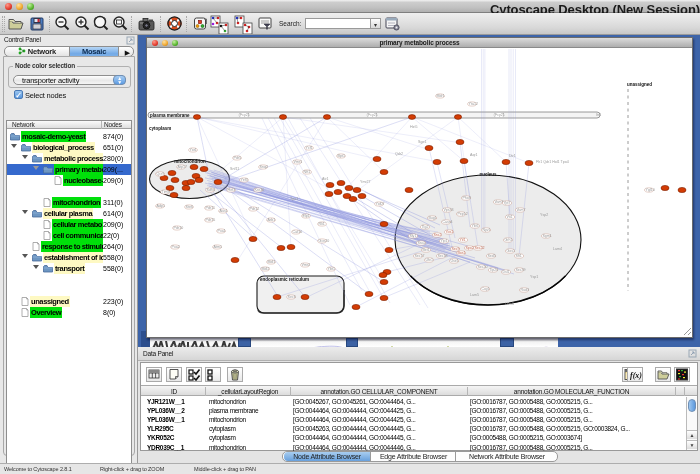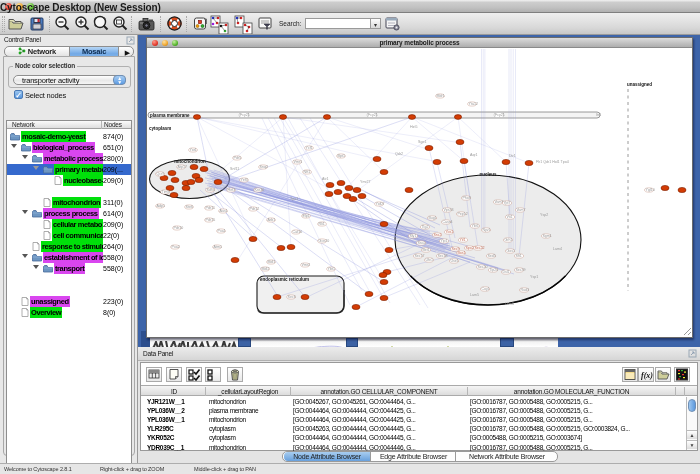--- a/index.html
+++ b/index.html
@@ -1,21 +1,21 @@
 <!DOCTYPE html>
 <html><head><meta charset="utf-8"><title>Cytoscape Desktop (New Session)</title>
 <style>
 *{margin:0;padding:0;box-sizing:border-box;}
 html,body{width:700px;height:474px;overflow:hidden;}
 body{font-family:"Liberation Sans",sans-serif;background:#e8e8e8;position:relative;}
 .abs{position:absolute;}
 
 #titlebar{left:0;top:0;width:700px;height:13px;background:linear-gradient(#f2f2f2,#cdcdcd 20%,#c2c2c2 60%,#b0b0b0);border-bottom:1px solid #7f7f7f;}
 #titlebar .tl{position:absolute;top:3px;width:7px;height:7px;border-radius:50%;}
-#titlebar .title{position:absolute;left:0;right:0;top:2px;text-align:left;font-size:10px;font-weight:bold;color:#1a1a1a;letter-spacing:-0.1px;}
+#titlebar .title{position:absolute;left:0;right:0;top:2px;text-align:right;font-size:13px;font-weight:bold;color:#1a1a1a;letter-spacing:-0.1px;}
 
 #toolbar{left:0;top:13px;width:700px;height:22px;background:linear-gradient(#efefef,#d8d8d8 70%,#c8c8c8);border-bottom:1px solid #9a9a9a;}
 #toolbar .sep{position:absolute;top:3px;height:16px;width:1px;border-left:1px dotted #aaa;}
 #toolbar svg{position:absolute;top:2px;}
 #searchlbl{position:absolute;left:279px;top:7px;font-size:6.5px;color:#222;}
 #searchbox{position:absolute;left:305px;top:4.5px;width:66px;height:11px;background:#fff;border:1px solid #9a9a9a;}
 #searcharrow{position:absolute;left:370px;top:4.5px;width:11px;height:11px;background:linear-gradient(#fdfdfd,#d8d8d8);border:1px solid #9a9a9a;font-size:6px;color:#333;text-align:center;line-height:12px;}
 
 #cpanel{left:0;top:35px;width:138px;height:428px;background:#e8e8e8;border-right:1px solid #9a9a9a;}
 #cphead{position:absolute;left:0;top:0;width:137px;height:11px;}
@@ -35,21 +35,21 @@
 #treehead{position:absolute;left:0;top:0;width:124px;height:8px;background:linear-gradient(#fbfbfb,#dedede);border-bottom:1px solid #a0a0a0;}
 #treehead .c1{position:absolute;left:5px;top:0px;font-size:6.5px;color:#222;letter-spacing:-0.2px;}
 #treehead .c2{position:absolute;left:97px;top:0px;font-size:6.5px;color:#222;letter-spacing:-0.2px;}
 #treehead .dv{position:absolute;left:94px;top:0;width:1px;height:8px;background:#b5b5b5;}
 .trow{position:absolute;left:0;width:124px;height:11px;font-size:7.5px;color:#000;white-space:nowrap;letter-spacing:-0.2px;}
 .trow .lbl{position:absolute;top:0px;height:11px;line-height:11px;padding:0 1px;font-weight:bold;letter-spacing:-0.4px;}
 .trow .num{position:absolute;left:96px;top:0;height:11px;line-height:11px;font-size:7px;letter-spacing:0;}
 .trow .tri{position:absolute;top:2px;width:0;height:0;border-left:3px solid transparent;border-right:3px solid transparent;border-top:4px solid #555;}
 .trow svg{position:absolute;top:1px;}
 .gr{background:#00e00a;}
-.rd{background:#d946ef;}
+.rd{background:#fef9c3;}
 .selrow{background:#3569cd;color:#000;}
 
 #workspace{left:138px;top:35px;width:562px;height:312px;background:#3d64a9;overflow:hidden;}
 #innerwin{position:absolute;left:8px;top:2px;width:547px;height:301px;background:#fff;border:1px solid #6b6b6b;box-shadow:1px 1.5px 2px rgba(0,0,30,.45);}
 #iwtitle{position:absolute;left:0;top:0;width:545px;height:10px;background:linear-gradient(#dcdcdc,#c2c2c2 55%,#aeaeae);border-bottom:1px solid #8a8a8a;}
 #iwtitle .tl{position:absolute;top:2px;width:6px;height:6px;border-radius:50%;}
 #iwtitle .title{position:absolute;left:0;right:0;top:1px;text-align:center;font-size:6.5px;font-weight:bold;color:#1a1a1a;letter-spacing:-0.1px;}
 #canvas{position:absolute;left:0;top:11px;width:545px;height:287px;background:#fff;overflow:hidden;}
 
 #datapanel{left:138px;top:347px;width:562px;height:116px;background:#e4e4e4;}
@@ -279,21 +279,21 @@
           </svg>
           <div class="lbl gr" style="left:45px;max-width:51px;overflow:hidden">mitochondrion</div>
           <div class="num">311(0)</div>
         </div>
         <div class="trow" style="top:86.5px">
           <span class="tri" style="left:15px;"></span>
           <svg style="left:25px" width="10" height="9" viewBox="0 0 10 9">
             <path d="M0.5 2.5 L0.5 8 L9.5 8 L9.5 3.5 L5 3.5 L4 1.5 L1.5 1.5 Z" fill="#6d96c2" stroke="#47699a" stroke-width="0.8"></path>
             <path d="M0.5 4 L9.5 4" stroke="#8fb3d9" stroke-width="0.8"></path>
           </svg>
-          <div class="lbl rd" style="left:36px;max-width:60px;overflow:hidden">process process</div>
+          <div class="lbl rd" style="left:36px;max-width:60px;overflow:hidden">cellular plasma</div>
           <div class="num">614(0)</div>
         </div>
         <div class="trow" style="top:97.5px">
           <svg style="left:36px" width="8" height="9" viewBox="0 0 8 9">
             <path d="M1 0.5 L5.5 0.5 L7 2 L7 8.5 L1 8.5 Z" fill="#fff" stroke="#999" stroke-width="0.8"></path>
             <path d="M5.5 0.5 L5.5 2 L7 2" fill="none" stroke="#999" stroke-width="0.7"></path>
           </svg>
           <div class="lbl gr" style="left:45px;max-width:51px;overflow:hidden">cellular metabo</div>
           <div class="num">209(0)</div>
         </div>
@@ -781,21 +781,21 @@
           <path d="M5.3 5.5 L5.8 11 M7 5.5 L7 11 M8.7 5.5 L8.2 11" stroke="#88885f" stroke-width="0.6"></path>
         </svg>
       </div>
       <div style="position:absolute;left:481px;top:4px;width:16px;height:15px;background:linear-gradient(#fff,#e8e8e8);border:1px solid #aaa;">
         <svg width="14" height="13" viewBox="0 0 14 13" style="position:absolute;left:0;top:0">
           <rect x="2" y="1.5" width="10" height="10" fill="#f5dc8c" stroke="#444" stroke-width="0.9"></rect>
           <rect x="2" y="1.5" width="10" height="2.5" fill="#666"></rect>
           <path d="M2.5 6 L11.5 6 M2.5 8 L11.5 8 M2.5 10 L11.5 10" stroke="#fff" stroke-width="0.8"></path>
         </svg>
       </div>
-      <div style="position:absolute;left:497px;top:4px;width:16px;height:15px;background:linear-gradient(#fff,#e8e8e8);border:1px solid #aaa;">
+      <div style="position:absolute;left:486px;top:4px;width:16px;height:15px;background:linear-gradient(#fff,#e8e8e8);border:1px solid #aaa;">
         <svg width="14" height="13" viewBox="0 0 14 13" style="position:absolute;left:0;top:0">
           <text x="2" y="9.5" font-size="8" font-style="italic" font-weight="bold" fill="#111" font-family="Liberation Serif">f(x)</text>
         </svg>
       </div>
       <div style="position:absolute;left:514px;top:4px;width:16px;height:15px;background:linear-gradient(#fff,#e8e8e8);border:1px solid #aaa;">
         <svg width="14" height="13" viewBox="0 0 14 13" style="position:absolute;left:0;top:0">
           <path d="M2 4 L2 11 L11 11 L13 6 L6 6 L5 4 Z" fill="#cdcd9a" stroke="#555" stroke-width="0.9"></path>
           <path d="M2 4 L2 3 L5.5 3 L6.5 4.8 L11 4.8 L11 6" fill="#e5e5bb" stroke="#555" stroke-width="0.9"></path>
         </svg>
       </div>

